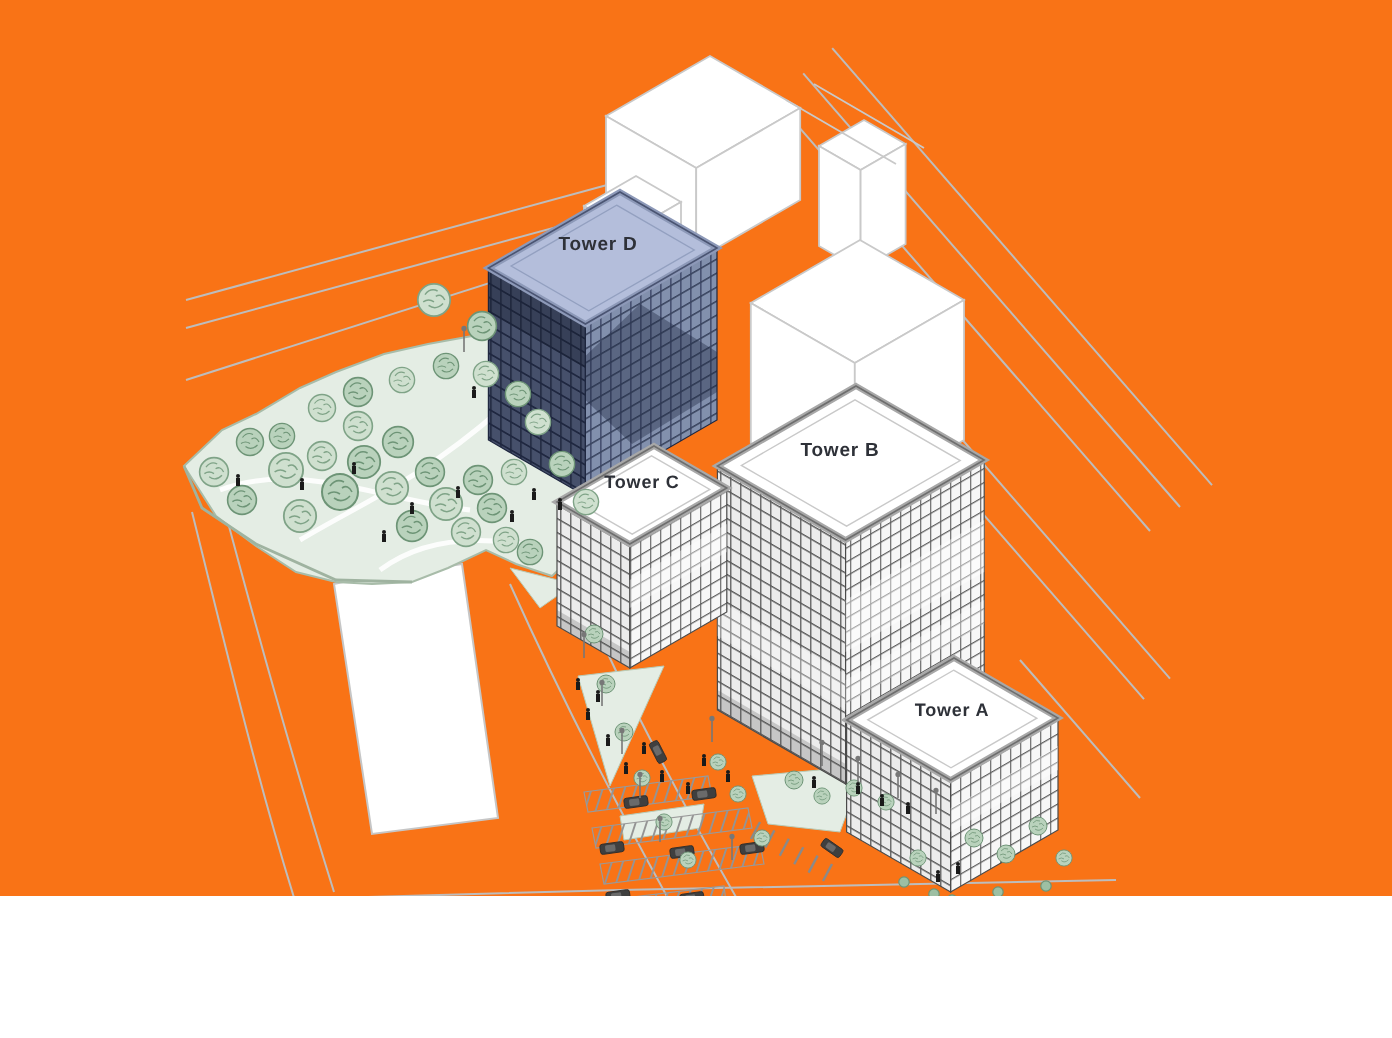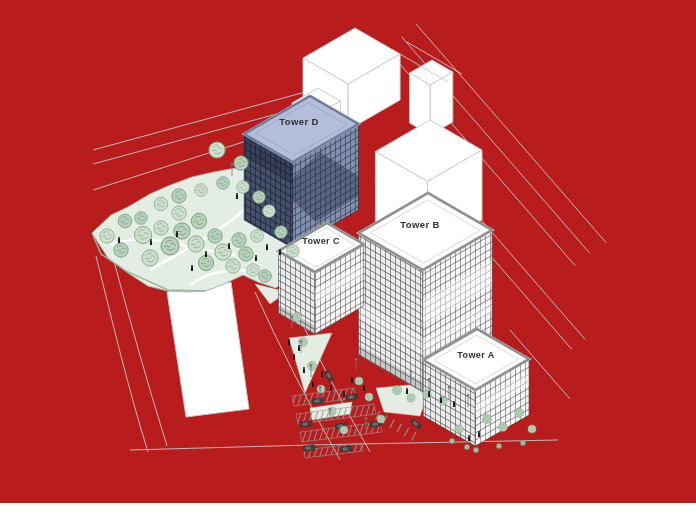--- a/index.html
+++ b/index.html
@@ -1,17 +1,17 @@
 <!DOCTYPE html>
 <html><head>
 <meta charset="utf-8">
 <style>
   html,body{margin:0;padding:0;background:#ffffff;}
   body{font-family:"Liberation Sans", sans-serif;}
-  .stage{position:relative;width:696px;height:503px;background:#b91c1c;overflow:hidden;margin:0 auto;}
+  .stage{position:relative;width:696px;height:448px;background:#f97316;overflow:hidden;margin:0 auto;}
   .stage svg{position:absolute;left:0;top:0;}
   .tower-label{font-family:"Liberation Sans",sans-serif;font-weight:bold;fill:#2e3138;letter-spacing:.4px;}
   .lbl-9{font-size:9px;} .lbl-95{font-size:9.5px;}
 </style>
 </head>
 <body>
 
 <div class="stage">
 <svg width="696" height="519" viewBox="0 0 696 519">
   <defs>

